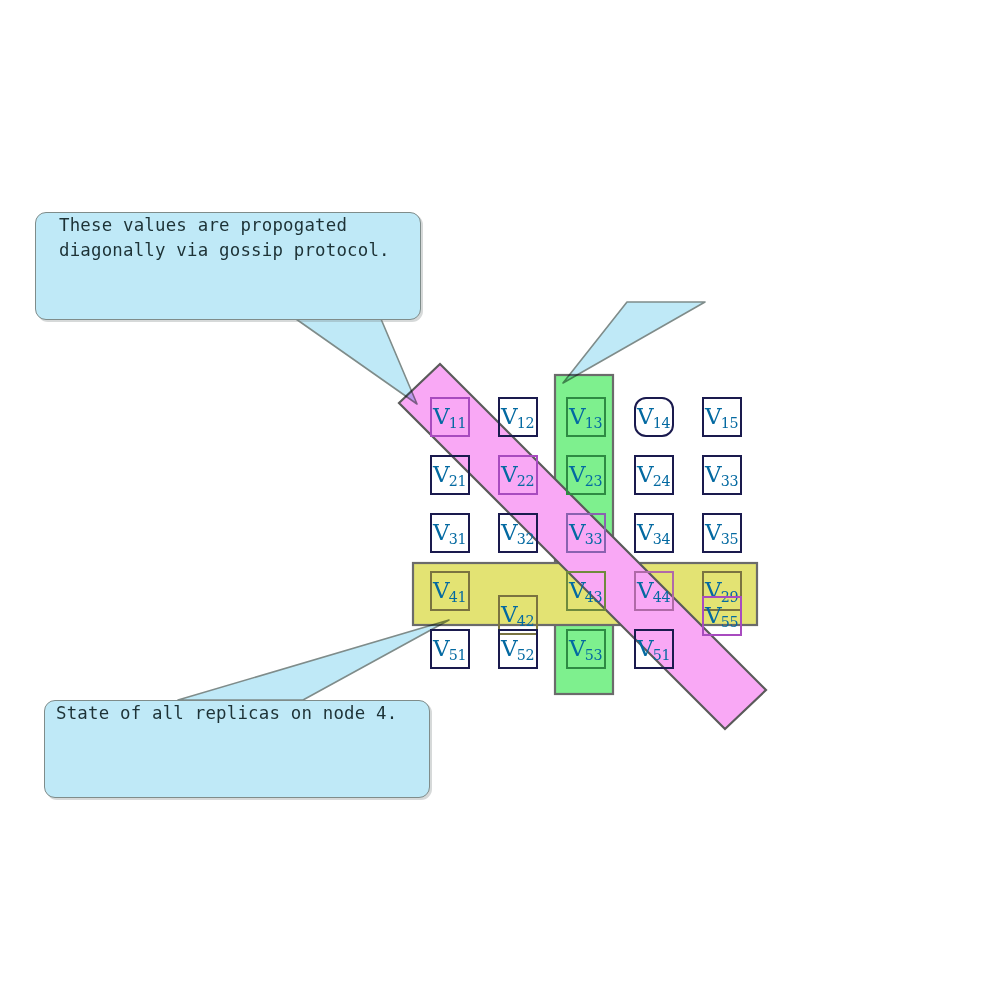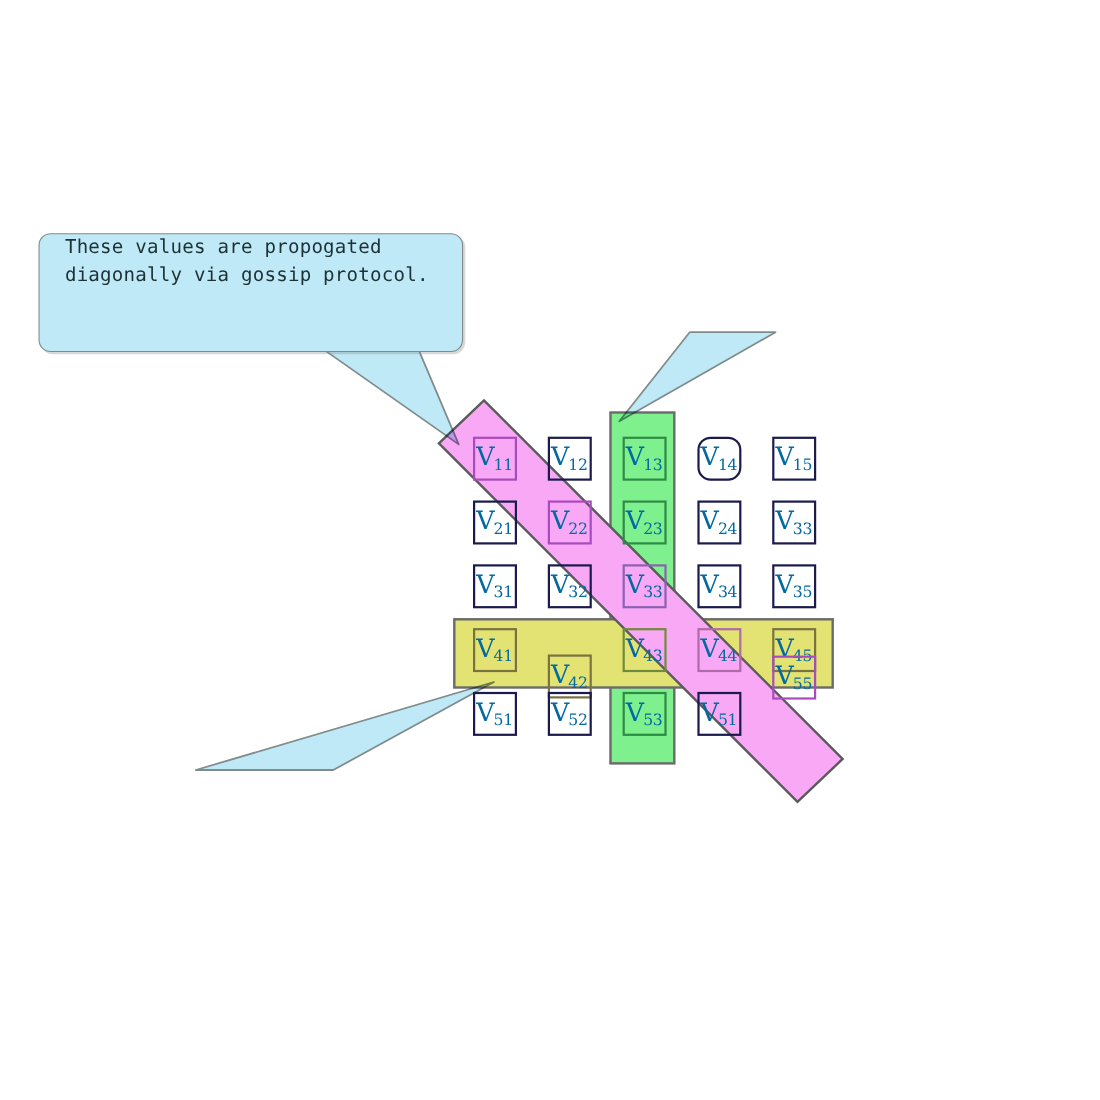--- a/index.html
+++ b/index.html
@@ -108,20 +108,23 @@
     <polygon points="627,302 563,383 705,302" fill="#bfe9f7" stroke="#7f8c8a" stroke-width="1.6" stroke-linejoin="round"></polygon>
     <polygon points="303,700 449,620 178,700" fill="#bfe9f7" stroke="#7f8c8a" stroke-width="1.6" stroke-linejoin="round"></polygon>
   </svg>
 
   <div class="callout-box" id="callout-gossip">
     <div class="callout-text">These values are propogated
 diagonally via gossip protocol.</div>
   </div>
 
 
+  <div class="callout-box" id="callout-node">
+    <div class="callout-text">State of all replicas on node 4.</div>
+  </div>
 
   <svg class="layer" id="layer-bands" viewBox="0 0 1000 1000" xmlns="http://www.w3.org/2000/svg" style="mix-blend-mode: multiply;">
 
     <rect x="555" y="375" width="58" height="319" fill="#7ef08e" stroke="#6b6b6b" stroke-width="2.2"></rect>
 
     <rect x="413" y="563" width="344" height="62" fill="#e3e373" stroke="#6b6b6b" stroke-width="2.2"></rect>
 
     <polygon points="399,403 440,364 766,690 725,729" fill="#f9a8f5" stroke="#5a5a5a" stroke-width="2.2" stroke-linejoin="miter"></polygon>
   </svg>
 
@@ -177,21 +180,21 @@
       <div class="cell row4" style="left: 498px; top: 571px; margin-top: 24px;">
         <span class="cell-label">V<sub>42</sub></span>
       </div>
       <div class="cell col3 row4" style="left: 566px; top: 571px;">
         <span class="cell-label">V<sub>43</sub></span>
       </div>
       <div class="cell diag row4" style="left: 634px; top: 571px;">
         <span class="cell-label">V<sub>44</sub></span>
       </div>
       <div class="cell row4" style="left: 702px; top: 571px;">
-        <span class="cell-label">V<sub>45</sub></span>
+        <span class="cell-label">V<sub>29</sub></span>
       </div>
       <div class="cell" style="left: 430px; top: 629px;">
         <span class="cell-label">V<sub>51</sub></span>
       </div>
       <div class="cell" style="left: 498px; top: 629px;">
         <span class="cell-label">V<sub>52</sub></span>
       </div>
       <div class="cell col3" style="left: 566px; top: 629px;">
         <span class="cell-label">V<sub>53</sub></span>
       </div>

